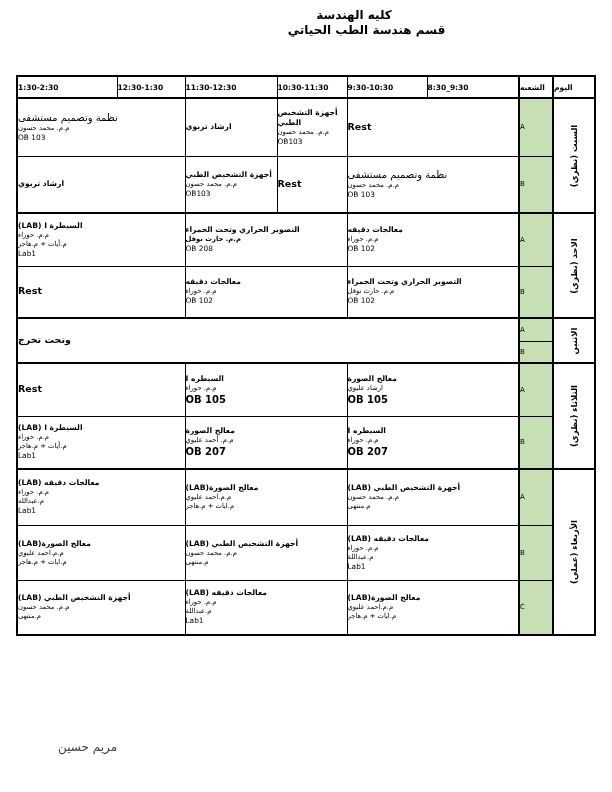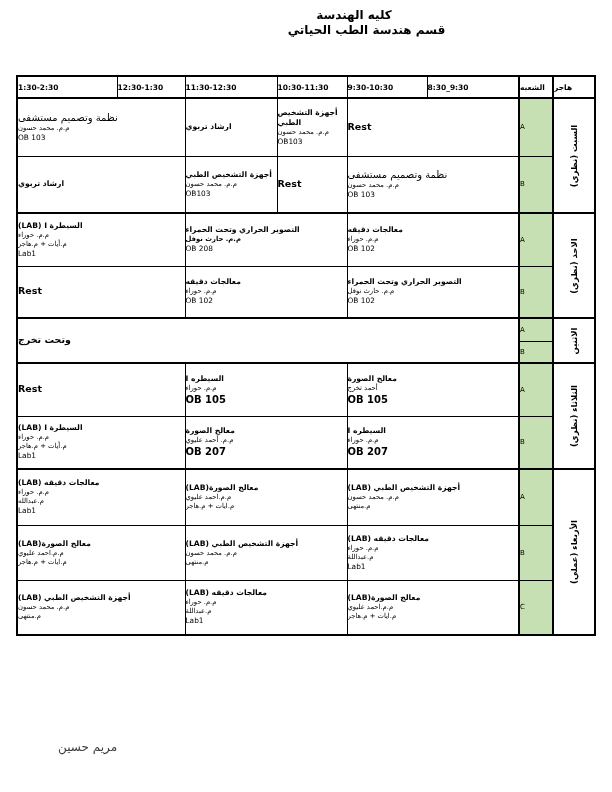--- a/index.html
+++ b/index.html
@@ -48,21 +48,21 @@
         <col style="width:92px">
         <col style="width:80px">
     <col style="width:70px">
         <col style="width:92px">
         <col style="width:68px">
         <col style="width:100px">
   </colgroup>
 
   <tbody>
         <tr class="hdr" style="height:22px">
-    <th class="daycell">هاجر</th>
+    <th class="daycell">اليوم</th>
     <th class="seccell">الشعبه</th>
     <th class="time">8:30_9:30</th>
     <th class="time">9:30-10:30</th>
     <th class="time">10:30-11:30</th>
     <th class="time">11:30-12:30</th>
     <th class="time">12:30-1:30</th>
     <th class="time">1:30-2:30</th>
   </tr>
 
   <tr class="sec-start" style="height:58px">
@@ -167,21 +167,21 @@
 
   <tr class="sec-start" style="height:53px">
     <td class="daycell" rowspan="2">
       <div class="dwrap">
               <span class="drot">الثلاثاء (نظري)</span>
             </div>
     </td>
     <td class="seccell">A</td>
     <td colspan="2">
             <div class="ln t">معالج الصورة</div>
-            <div class="ln s">أحمد تخرج</div>
+            <div class="ln s">ارشاد عليوي</div>
             <div class="ln rb">OB 105</div>
           </td>
     <td colspan="2">
             <div class="ln t">السيطره I</div>
             <div class="ln s">م.م. حوراء</div>
             <div class="ln rb">OB 105</div>
           </td>
     <td colspan="2">
             <div class="ln b">Rest</div>
           </td>

